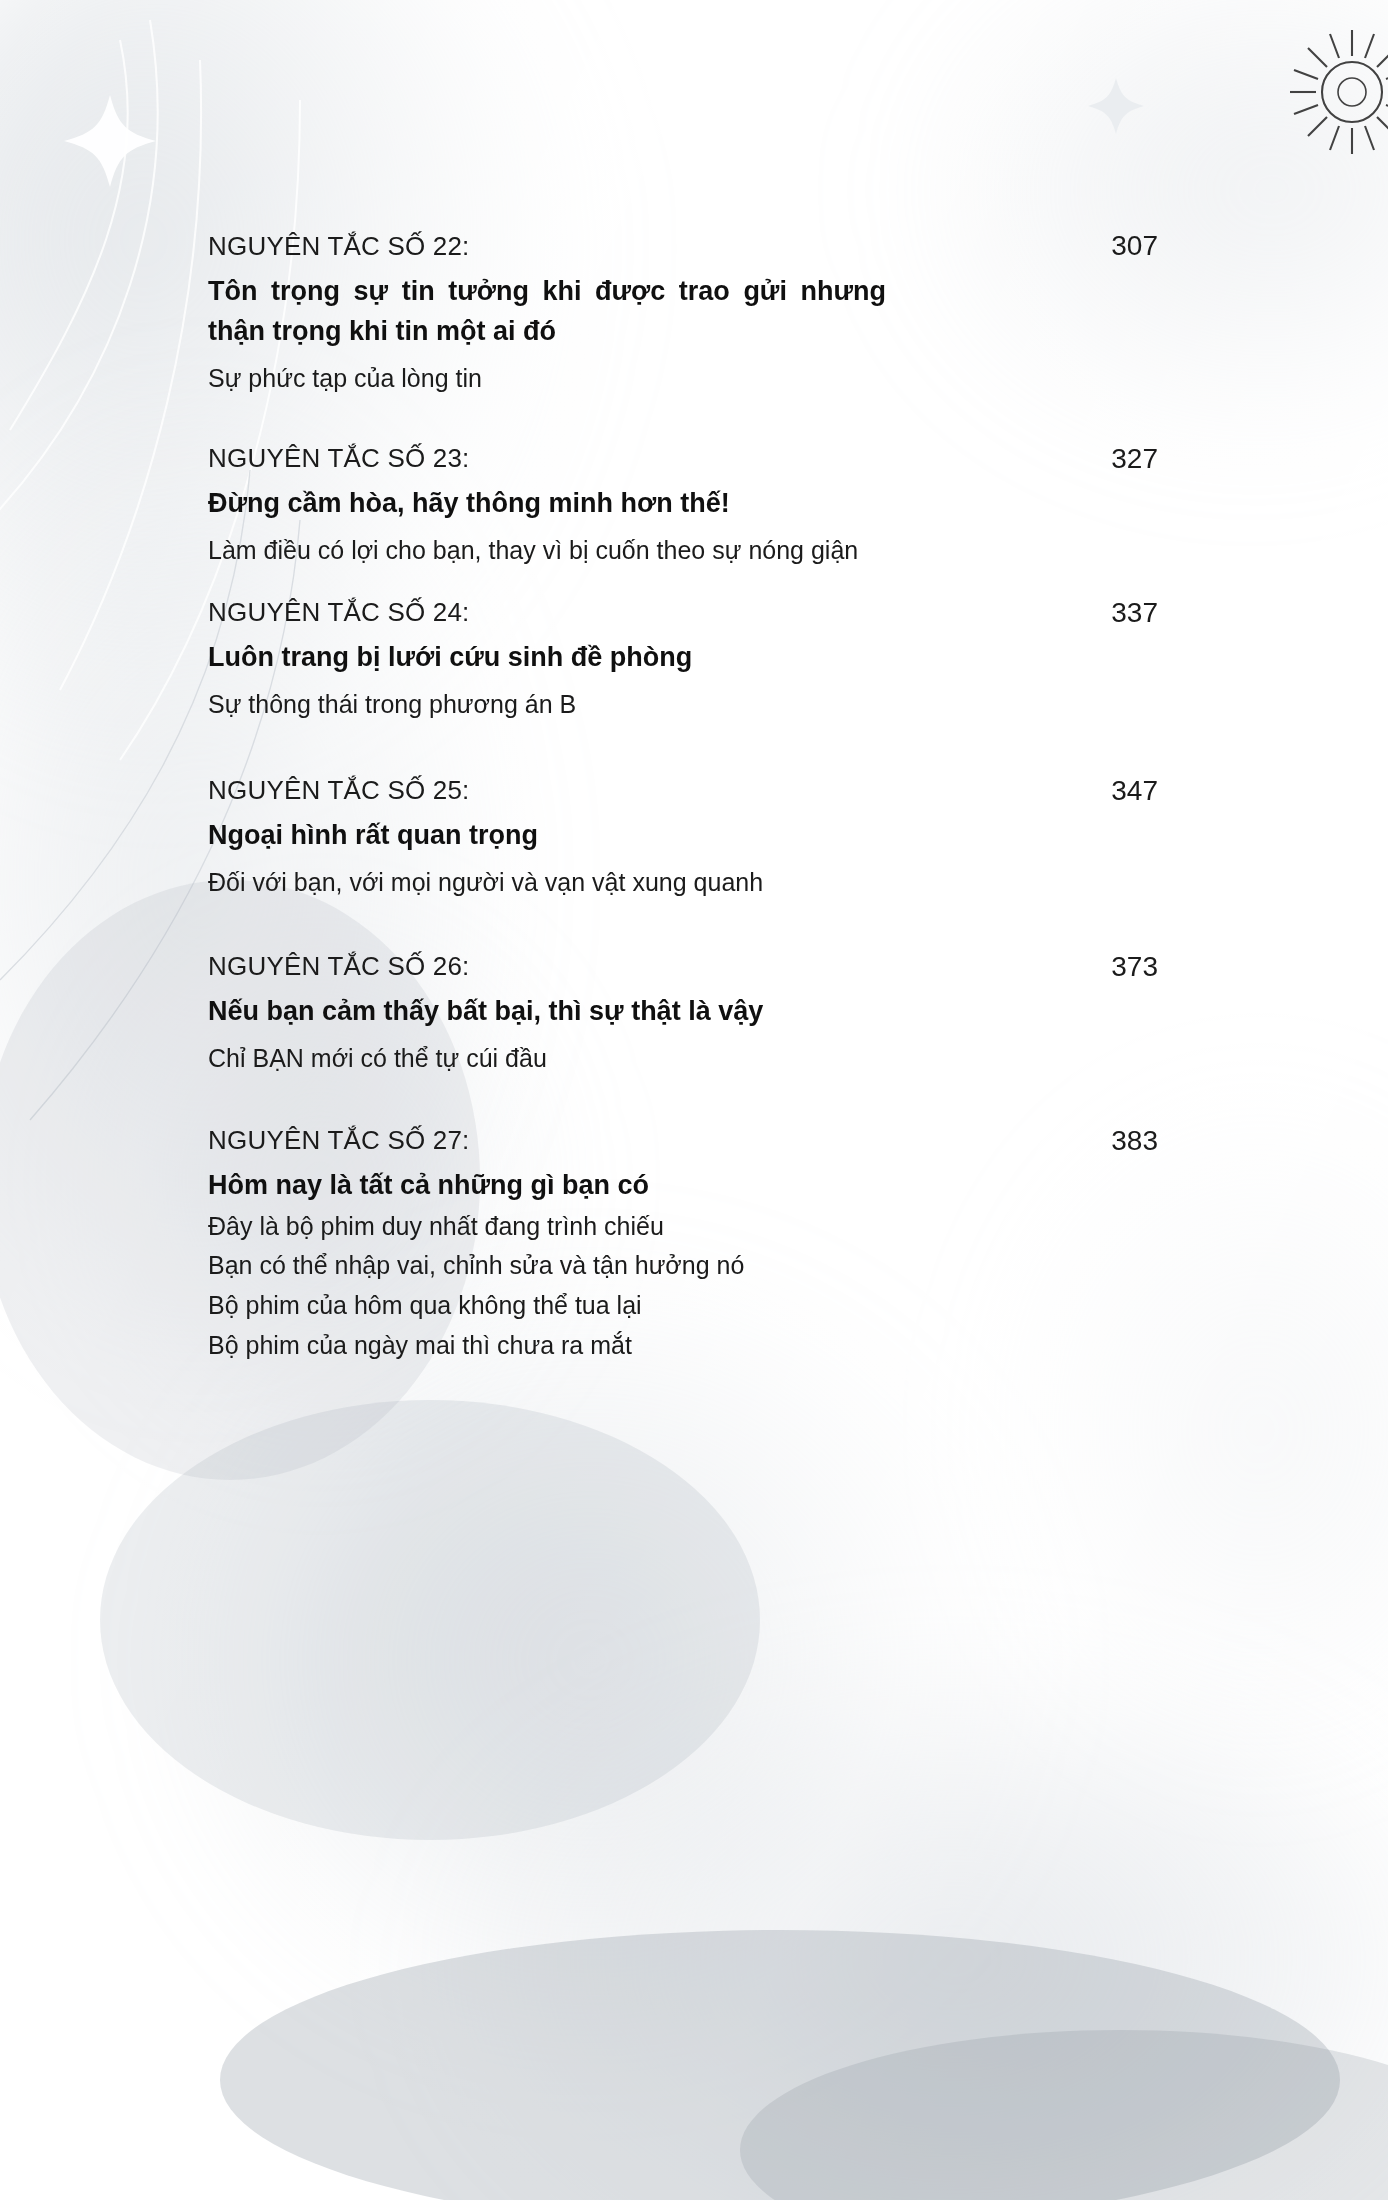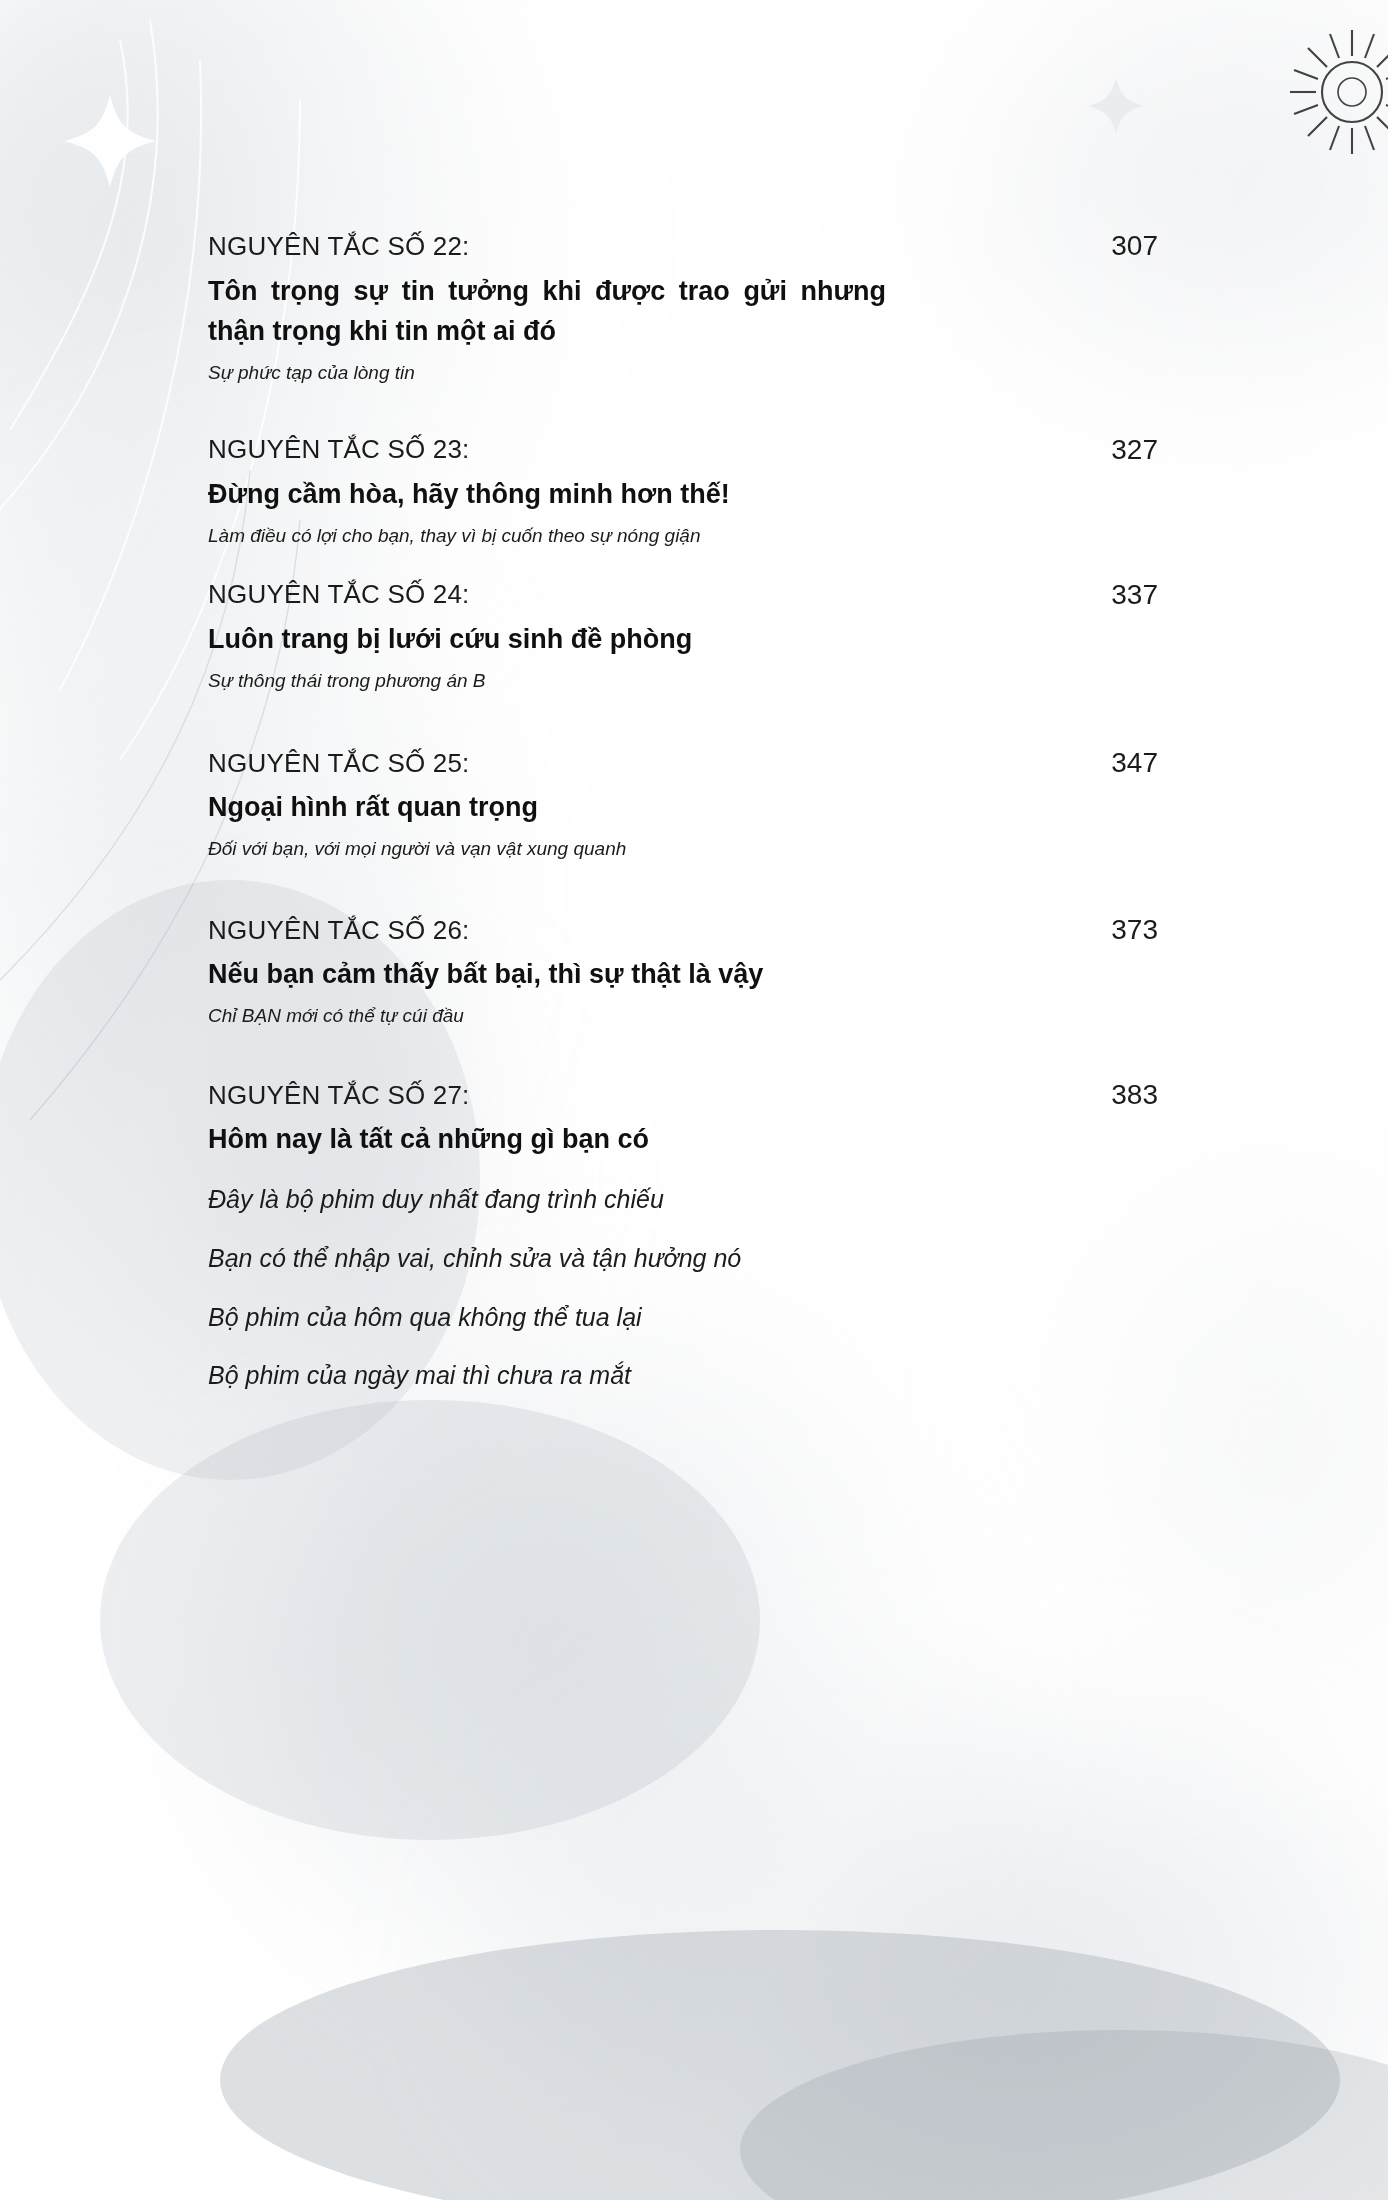--- a/index.html
+++ b/index.html
@@ -110,32 +110,30 @@
     margin-top: 9px;
     line-height: 1.48;
     max-width: 840px;
   }
   .entry-title.justify {
     text-align: justify;
     text-align-last: left;
     max-width: 678px;
   }
   .entry-sub {
-    font-size: 19px;
-    font-style: italic;
+    font-size: 25px;
     color: #1b1b1b;
     margin-top: 7px;
     line-height: 1.52;
   }
   .sub-lines div {
     font-size: 25px;
-    font-style: italic;
     color: #1b1b1b;
     line-height: 1.55;
-    margin-top: 20px;
+    margin-top: 1px;
   }
   .e22 .entry-title { margin-top: 10px; }
   .e23 { margin-bottom: 28px; }
   .e24 { margin-bottom: 52px; }
   .e25 { margin-bottom: 50px; }
   .e26 { margin-bottom: 48px; }
 </style>
 </head>
 <body>
 

